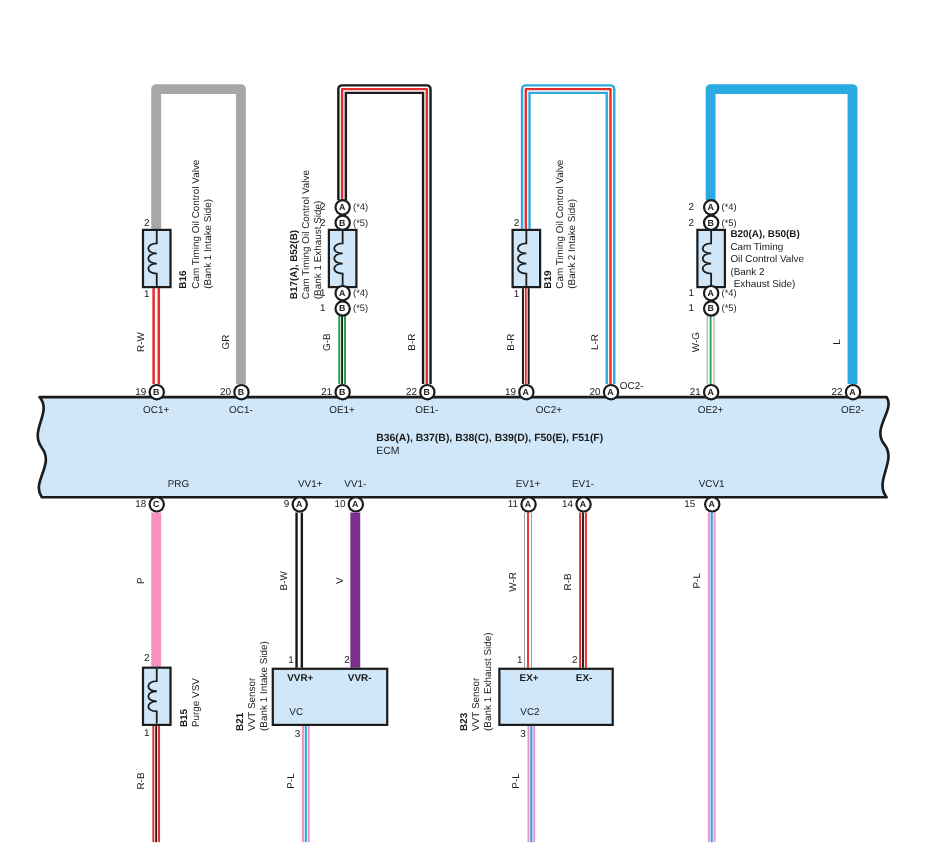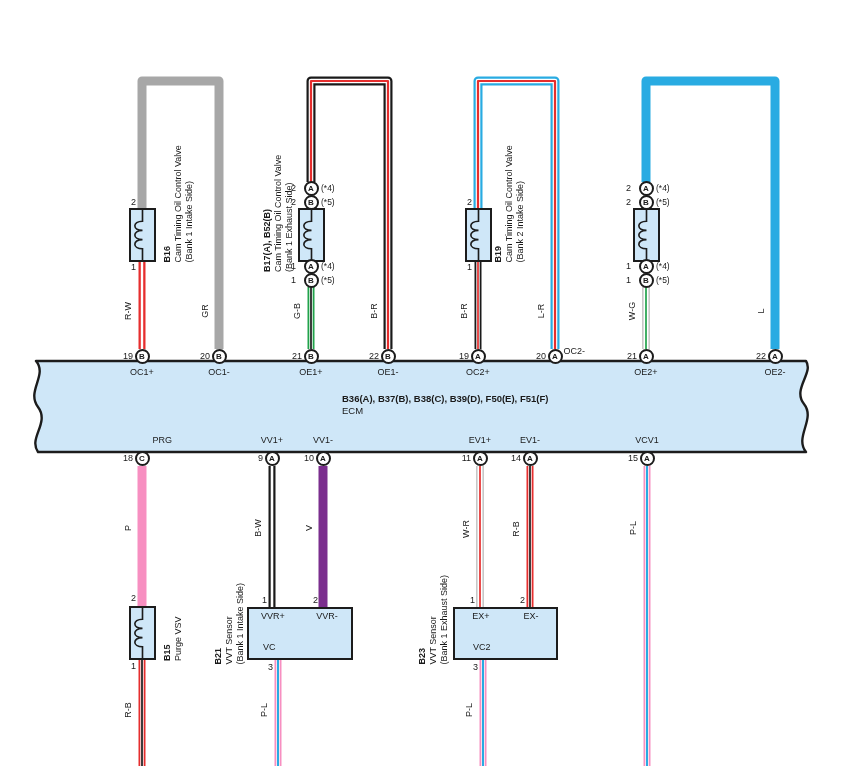--- a/index.html
+++ b/index.html
@@ -8,21 +8,21 @@
   #wires{position:absolute;left:0;top:0;z-index:1;}
   .cbox{position:absolute;background:#cfe7f8;border:2.5px solid #1c1c1c;box-sizing:border-box;z-index:2;}
   .coil{position:absolute;left:0;top:0;width:100%;height:100%;}
   .pc{position:absolute;width:15px;height:15px;border:2px solid #1c1c1c;border-radius:50%;
       background:#fff;font-weight:bold;font-size:8px;line-height:11px;text-align:center;
       box-sizing:border-box;z-index:3;}
   .pnum{position:absolute;width:22px;text-align:right;font-size:9px;z-index:3;}
   .plabel{position:absolute;width:60px;text-align:center;font-size:9px;z-index:3;}
   .note{position:absolute;font-size:8.5px;z-index:3;}
   .boxnum{position:absolute;width:20px;text-align:right;font-size:9px;z-index:3;}
-  .term{position:absolute;width:50px;text-align:center;font-size:9px;z-index:3;}
+  .term{position:absolute;width:50px;text-align:center;font-size:9px;z-index:3;font-weight:bold;}
   .terml{position:absolute;width:40px;text-align:left;font-size:9px;z-index:3;}
   .wlabel{position:absolute;width:50px;height:12px;text-align:center;font-size:9px;
           transform:rotate(-90deg);z-index:3;white-space:nowrap;}
   .vlabel{position:absolute;transform:rotate(-90deg);font-size:9px;line-height:11px;
           white-space:nowrap;z-index:3;}
   .vlabel .vl-id{font-weight:bold;}
   .hlabel{position:absolute;font-size:9px;line-height:11.5px;z-index:3;white-space:nowrap;}
   .hlabel .vl-id{font-weight:bold;}
   .ecm-title{position:absolute;left:342px;top:393px;font-size:9.5px;font-weight:bold;z-index:3;}
   .ecm-name{position:absolute;left:342px;top:405px;font-size:9.5px;z-index:3;}
@@ -195,20 +195,27 @@
   </div>
   <div class="vlabel" style="left:211px;top:188px;width:135px;">
     <div class="vl-id">B17(A), B52(B)</div>
     <div>Cam Timing Oil Control Valve</div>
     <div>(Bank 1 Exhaust Side)</div>
   </div>
   <div class="vlabel" style="left:443.5px;top:180.5px;width:130px;">
     <div class="vl-id">B19</div>
     <div>Cam Timing Oil Control Valve</div>
     <div>(Bank 2 Intake Side)</div>
+  </div>
+  <div class="hlabel" style="left:664px;top:207px;">
+    <div class="vl-id">B20(A), B50(B)</div>
+    <div>Cam Timing</div>
+    <div>Oil Control Valve</div>
+    <div>(Bank 2</div>
+    <div style="padding-left:3px;">Exhaust Side)</div>
   </div>
   <div class="vlabel" style="left:150px;top:627px;width:46px;">
     <div class="vl-id">B15</div>
     <div>Purge VSV</div>
   </div>
   <div class="vlabel" style="left:182.5px;top:601.5px;width:92px;">
     <div class="vl-id">B21</div>
     <div>VVT Sensor</div>
     <div>(Bank 1 Intake Side)</div>
   </div>
@@ -235,48 +242,48 @@
   <div class="pc" style="left:211.5px;top:348.5px;">B</div>
   <div class="plabel" style="left:189px;top:367px;">OC1-</div>
   <div class="pnum" style="left:280px;top:351px;">21</div>
   <div class="pc" style="left:303.5px;top:348.5px;">B</div>
   <div class="plabel" style="left:281px;top:367px;">OE1+</div>
   <div class="pnum" style="left:357px;top:351px;">22</div>
   <div class="pc" style="left:380.5px;top:348.5px;">B</div>
   <div class="plabel" style="left:358px;top:367px;">OE1-</div>
   <div class="pnum" style="left:447px;top:351px;">19</div>
   <div class="pc" style="left:470.5px;top:348.5px;">A</div>
-  <div class="plabel" style="left:448px;top:367px;">OC2+</div>
+  <div class="plabel" style="left:469px;top:367px;">OC2+</div>
   <div class="pnum" style="left:524px;top:351px;">20</div>
   <div class="pc" style="left:547.5px;top:348.5px;">A</div>
   <div class="plabel" style="left:525px;top:346px;text-align:right;">OC2-</div>
   <div class="pnum" style="left:615px;top:351px;">21</div>
   <div class="pc" style="left:638.5px;top:348.5px;">A</div>
   <div class="plabel" style="left:616px;top:367px;">OE2+</div>
   <div class="pnum" style="left:744px;top:351px;">22</div>
   <div class="pc" style="left:767.5px;top:348.5px;">A</div>
   <div class="plabel" style="left:745px;top:367px;">OE2-</div>
 
   <div class="plabel" style="left:112px;top:435px;text-align:right;">PRG</div>
   <div class="pnum" style="left:111px;top:453px;">18</div>
   <div class="pc" style="left:134.5px;top:450.5px;">C</div>
-  <div class="plabel" style="left:242px;top:435px;">VV1+</div>
+  <div class="plabel" style="left:252px;top:435px;">VV1+</div>
   <div class="pnum" style="left:241px;top:453px;">9</div>
   <div class="pc" style="left:264.5px;top:450.5px;">A</div>
   <div class="plabel" style="left:293px;top:435px;">VV1-</div>
   <div class="pnum" style="left:292px;top:453px;text-align:right;">10</div>
   <div class="pc" style="left:315.5px;top:450.5px;">A</div>
   <div class="plabel" style="left:450px;top:435px;">EV1+</div>
   <div class="pnum" style="left:449px;top:453px;">11</div>
   <div class="pc" style="left:472.5px;top:450.5px;">A</div>
   <div class="plabel" style="left:500px;top:435px;">EV1-</div>
   <div class="pnum" style="left:499px;top:453px;">14</div>
   <div class="pc" style="left:522.5px;top:450.5px;">A</div>
   <div class="plabel" style="left:617px;top:435px;">VCV1</div>
-  <div class="pnum" style="left:616px;top:453px;">15</div>
+  <div class="pnum" style="left:616px;top:453px;text-align:center;">15</div>
   <div class="pc" style="left:639.5px;top:450.5px;">A</div>
 
   <div class="wlabel" style="left:104px;top:305px;">R-W</div>
   <div class="wlabel" style="left:181px;top:305px;">GR</div>
   <div class="wlabel" style="left:273px;top:305px;">G-B</div>
   <div class="wlabel" style="left:350px;top:305px;">B-R</div>
   <div class="wlabel" style="left:440px;top:305px;">B-R</div>
   <div class="wlabel" style="left:517px;top:305px;">L-R</div>
   <div class="wlabel" style="left:608px;top:305px;">W-G</div>
   <div class="wlabel" style="left:737px;top:305px;">L</div>

